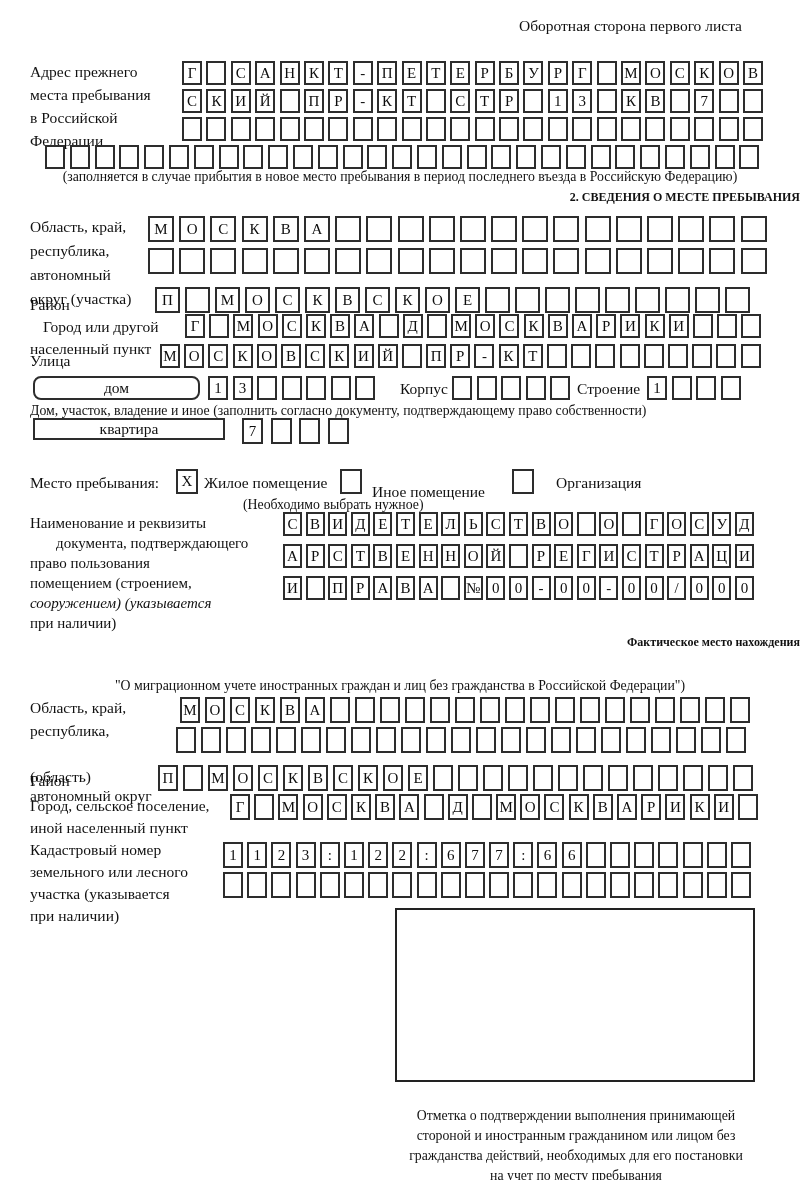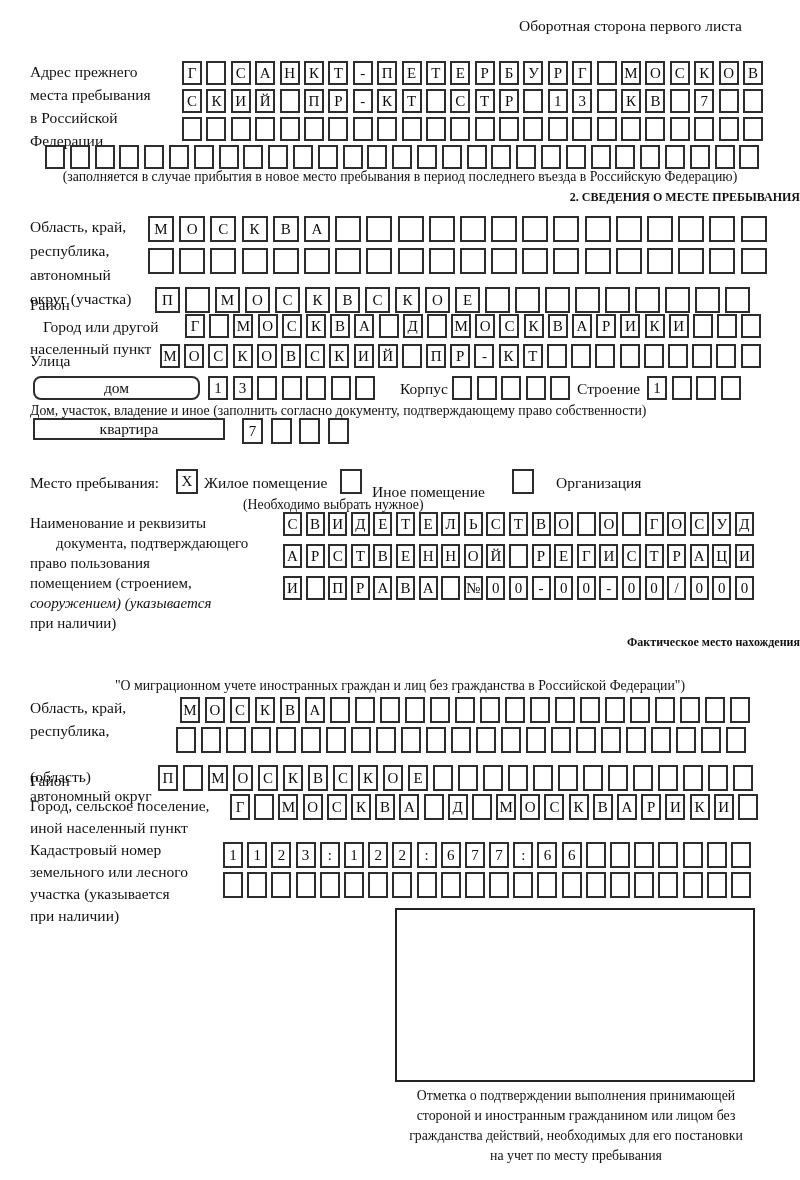--- a/index.html
+++ b/index.html
@@ -39,21 +39,21 @@
   #row-obl2r1{left:180px;top:697px;--bh:26px;gap:5px;}
   #row-obl2r2{left:176px;top:727px;--bh:26px;gap:5px;}
   #row-raion2{left:158px;top:765px;--bh:26px;gap:5px;}
   #row-gorod2{left:230px;top:794px;--bh:26px;gap:4.2px;}
   #row-kad1{left:223px;top:842px;--bh:26px;gap:4.2px;}
   #row-kad2{left:223px;top:872px;--bh:26px;gap:4.2px;}
   #dom-rect{left:33px;top:376px;width:167px;height:24px;border-radius:8px;}
   #kv-rect{left:33px;top:418px;width:192px;height:22px;}
   #confirm-box{position:absolute;left:395px;top:908px;width:360px;height:174px;
       border:2.5px solid #222;box-sizing:border-box;background:#fff;}
-  .confcap{left:380px;width:392px;text-align:center;white-space:nowrap;}
+  .confcap{left:380px;width:392px;text-align:center;white-space:nowrap;margin-top:20px;}
 </style>
 </head>
 <body>
 
 <div id="page">
 
   <div class="t" style="right:58px;top:17px;">Оборотная сторона первого листа</div>
 
   <div class="t" style="left:30px;top:63px;">Адрес прежнего</div>
   <div class="t" style="left:30px;top:86px;">места пребывания</div>

